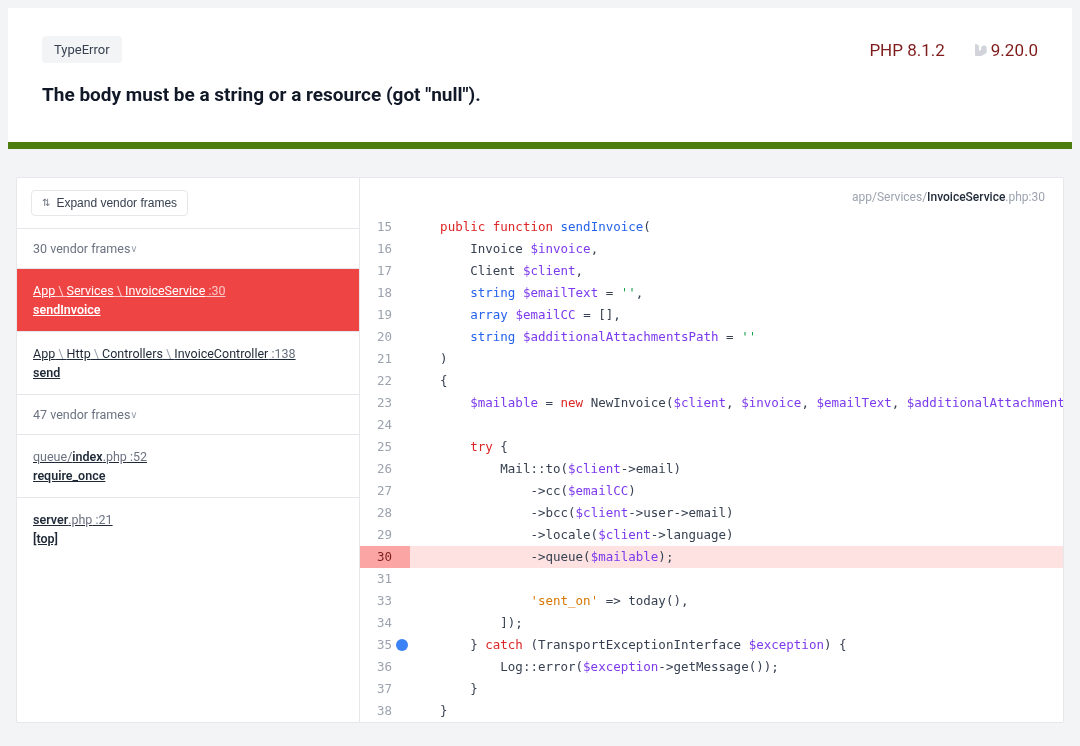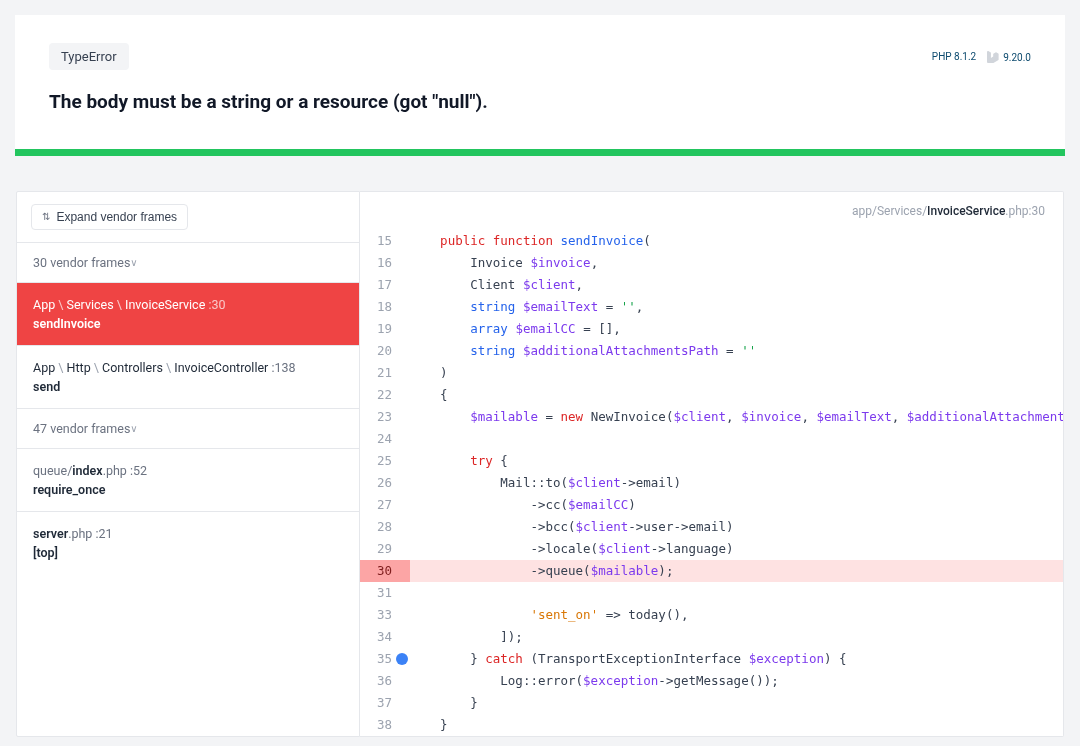--- a/index.html
+++ b/index.html
@@ -7,45 +7,45 @@
     font-family: -apple-system, BlinkMacSystemFont, "Segoe UI", Roboto, sans-serif;
     background: #f3f4f6;
     color: #1f2937;
     font-size: 13px;
     width: 1080px;
     height: 746px;
     overflow: hidden;
   }
   .header-card {
     background: #fff;
-    margin: 15px;
+    margin: 8px;
     padding: 28px 34px 36px 34px;
-    border-bottom: 7px solid #22c55e;
+    border-bottom: 7px solid #4d7c0f;
   }
   .header-top {
     display: flex;
     justify-content: space-between;
     align-items: center;
     margin-bottom: 20px;
   }
   .type-badge {
     background: #f3f4f6;
     color: #374151;
     padding: 6px 12px;
     border-radius: 4px;
     font-size: 13px;
   }
   .versions {
     display: flex;
-    gap: 11px;
-    align-items: center;
-    color: #0c4a6e;
-    font-size: 10px;
-  }
-  .versions .lv { display: inline-flex; align-items: flex-end; gap: 4px; }
+    gap: 30px;
+    align-items: center;
+    color: #7f1d1d;
+    font-size: 17px;
+  }
+  .versions .lv { display: inline-flex; align-items: flex-start; gap: 4px; }
   .laravel-icon {
     width: 12px; height: 12px; display: inline-block;
     position: relative;
   }
   .laravel-icon svg { width: 12px; height: 12px; }
   .error-message {
     font-size: 19px;
     font-weight: 700;
     color: #111827;
   }
@@ -88,20 +88,21 @@
     cursor: pointer;
     display: flex;
     align-items: center;
     font-size: 12.5px;
   }
   .frame-group-row .chev { font-size: 10px; color: #9ca3af; }
   .frame-row {
     padding: 14px 16px;
     border-top: 1px solid #e5e7eb;
     cursor: pointer;
+    text-decoration: underline;
   }
   .frame-row.active {
     background: #ef4444;
     color: #fff;
   }
   .frame-loc {
     font-size: 12.5px;
     margin-bottom: 4px;
   }
   .frame-row.active .frame-loc { color: #fff; }

